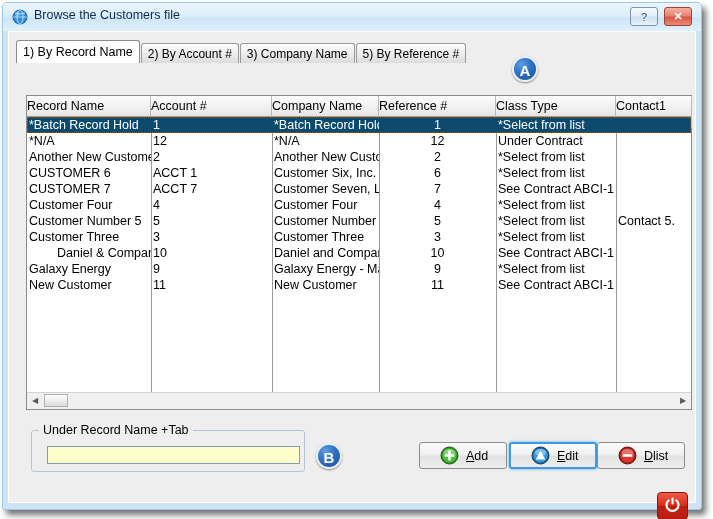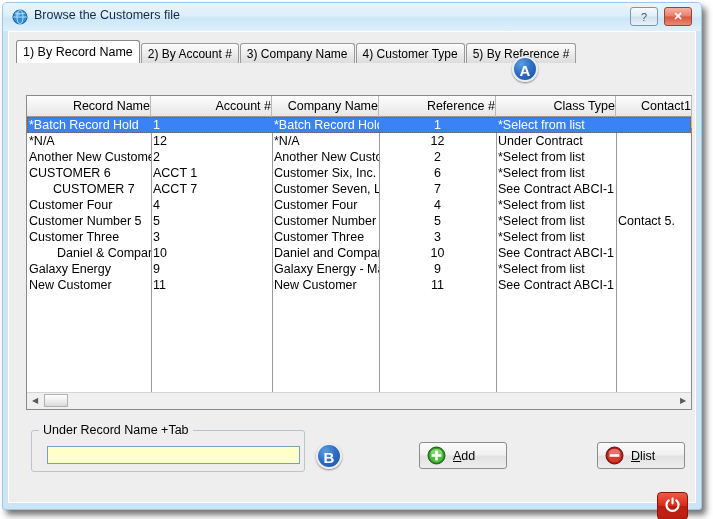--- a/index.html
+++ b/index.html
@@ -131,38 +131,38 @@
   #grid-head {
     position: absolute; left: 0; top: 0; right: 0; height: 20px;
     background: linear-gradient(to bottom, #fdfdfd 0%, #f2f2f2 50%, #e6e6e6 100%);
     border-bottom: 1px solid #9a9a9a;
   }
   #grid-head .hcell {
     position: absolute; top: 0; height: 32px;
     line-height: 20px;
     font-size: 12.5px;
     color: #000000;
-    text-align: right;
+    text-align: left;
     white-space: nowrap;
     overflow: hidden;
     box-sizing: border-box;
     border-right: 1px solid #b9b9b9;
   }
   #grid-body {
     position: absolute; left: 0; top: 21px; right: 0; bottom: 17px;
     overflow: hidden;
   }
   .vline {
     position: absolute; top: 0; bottom: 0; width: 1px;
     background: #9a9a9a;
   }
   .row {
     position: absolute; left: 0; right: 0; height: 16px;
   }
-  .row.selected { background: #3b82f6; }
+  .row.selected { background: #0c4a6e; }
   .row.selected .cell { color: #ffffff; }
   .row.selected::after {
     content: "";
     position: absolute; left: 0; top: 0; right: 0; bottom: 0;
     border: 1px dotted #8a5a2a;
     pointer-events: none;
   }
   .cell {
     position: absolute; top: 0; height: 16px;
     line-height: 16px;
@@ -233,20 +233,21 @@
   .actbtn {
     position: absolute;
     top: 410px;
     width: 88px; height: 27px;
     background: linear-gradient(to bottom, #fbfbfb 0%, #f0f0f0 48%, #e2e2e2 52%, #ededed 100%);
     border: 1px solid #8c8c8c;
     border-radius: 3px;
     box-sizing: border-box;
     display: flex; align-items: center;
     cursor: pointer;
+    padding-left: 13px;
   }
   .actbtn.focused {
     border: 2px solid #3c9bdc;
     box-shadow: 0 0 3px rgba(60,155,220,0.85);
   }
   #btn-add { left: 410px; }
   #btn-edit { left: 500px; }
   #btn-delete { left: 588px; }
   .actbtn .glyph {
     width: 19px; height: 19px;
@@ -296,21 +297,20 @@
       <span>✕</span>
     </div>
   </div>
 
   <div id="window-inner">
 
     <div id="tabstrip">
         <div class="tab active">1) By Record Name</div>
         <div class="tab">2) By Account #</div>
         <div class="tab">3) Company Name</div>
-        <div class="tab">4) Customer Type</div>
         <div class="tab">5) By Reference #</div>
       </div>
 
     <div class="badge" id="badge-a">A</div>
 
     <div id="grid-frame">
       <div id="grid-head">
           <div class="hcell" style="left: 0px; width: 124px;">Record Name</div>
           <div class="hcell" style="left: 124px; width: 121px;">Account #</div>
           <div class="hcell" style="left: 352px; width: 117px;">Reference #</div>
@@ -350,21 +350,21 @@
           </div>
           <div class="row" style="top: 48px;">
             <div class="cell" style="left: 0px; width: 124px;">CUSTOMER 6</div>
             <div class="cell" style="left: 124px; width: 121px;">ACCT 1</div>
             <div class="cell" style="left: 245px; width: 107px;">Customer Six, Inc.</div>
             <div class="cell center" style="left: 352px; width: 117px;">6</div>
             <div class="cell" style="left: 469px; width: 120px;">*Select from list</div>
             <div class="cell" style="left: 589px; width: 76px;"></div>
           </div>
           <div class="row" style="top: 64px;">
-            <div class="cell" style="left: 0px; width: 124px; margin-left: 24px;">CUSTOMER 7</div>
+            <div class="cell" style="left: 0px; width: 124px;">CUSTOMER 7</div>
             <div class="cell" style="left: 124px; width: 121px;">ACCT 7</div>
             <div class="cell" style="left: 245px; width: 107px;">Customer Seven, LLC</div>
             <div class="cell center" style="left: 352px; width: 117px;">7</div>
             <div class="cell" style="left: 469px; width: 120px;">See Contract ABCI-1</div>
             <div class="cell" style="left: 589px; width: 76px;"></div>
           </div>
           <div class="row" style="top: 80px;">
             <div class="cell" style="left: 0px; width: 124px;">Customer Four</div>
             <div class="cell" style="left: 124px; width: 121px;">4</div>
             <div class="cell" style="left: 245px; width: 107px;">Customer Four</div>
@@ -432,20 +432,31 @@
           <circle cx="9.5" cy="9.5" r="8.5" fill="#2f8c24" stroke="#1c5c16" stroke-width="1"></circle>
           <circle cx="9.5" cy="9.5" r="7" fill="#4cbf3c"></circle>
           <ellipse cx="9.5" cy="6.4" rx="5.6" ry="3.4" fill="#a6e79b" opacity="0.6"></ellipse>
           <rect x="8.2" y="4.6" width="2.6" height="9.8" fill="#ffffff"></rect>
           <rect x="4.6" y="8.2" width="9.8" height="2.6" fill="#ffffff"></rect>
         </svg>
       </span>
       <span class="lbl"><u>A</u><span>dd</span></span>
     </div>
 
+    <div class="actbtn focused" id="btn-edit">
+      <span class="glyph">
+        <svg width="19" height="19" viewBox="0 0 19 19">
+          <circle cx="9.5" cy="9.5" r="8.5" fill="#1a5f9e" stroke="#114066" stroke-width="1"></circle>
+          <circle cx="9.5" cy="9.5" r="7" fill="#3a9ad9"></circle>
+          <ellipse cx="9.5" cy="6.4" rx="5.6" ry="3.4" fill="#a8dcf7" opacity="0.6"></ellipse>
+          <polygon points="9.5,4.6 14.2,13.4 4.8,13.4" fill="#ffffff"></polygon>
+        </svg>
+      </span>
+      <span class="lbl"><u>E</u><span>dit</span></span>
+    </div>
 
     <div class="actbtn" id="btn-delete">
       <span class="glyph">
         <svg width="19" height="19" viewBox="0 0 19 19">
           <circle cx="9.5" cy="9.5" r="8.5" fill="#9e1d17" stroke="#6d100c" stroke-width="1"></circle>
           <circle cx="9.5" cy="9.5" r="7" fill="#d6372e"></circle>
           <ellipse cx="9.5" cy="6.4" rx="5.6" ry="3.4" fill="#f0a49e" opacity="0.55"></ellipse>
           <rect x="4.6" y="8.2" width="9.8" height="2.6" fill="#ffffff"></rect>
         </svg>
       </span>

